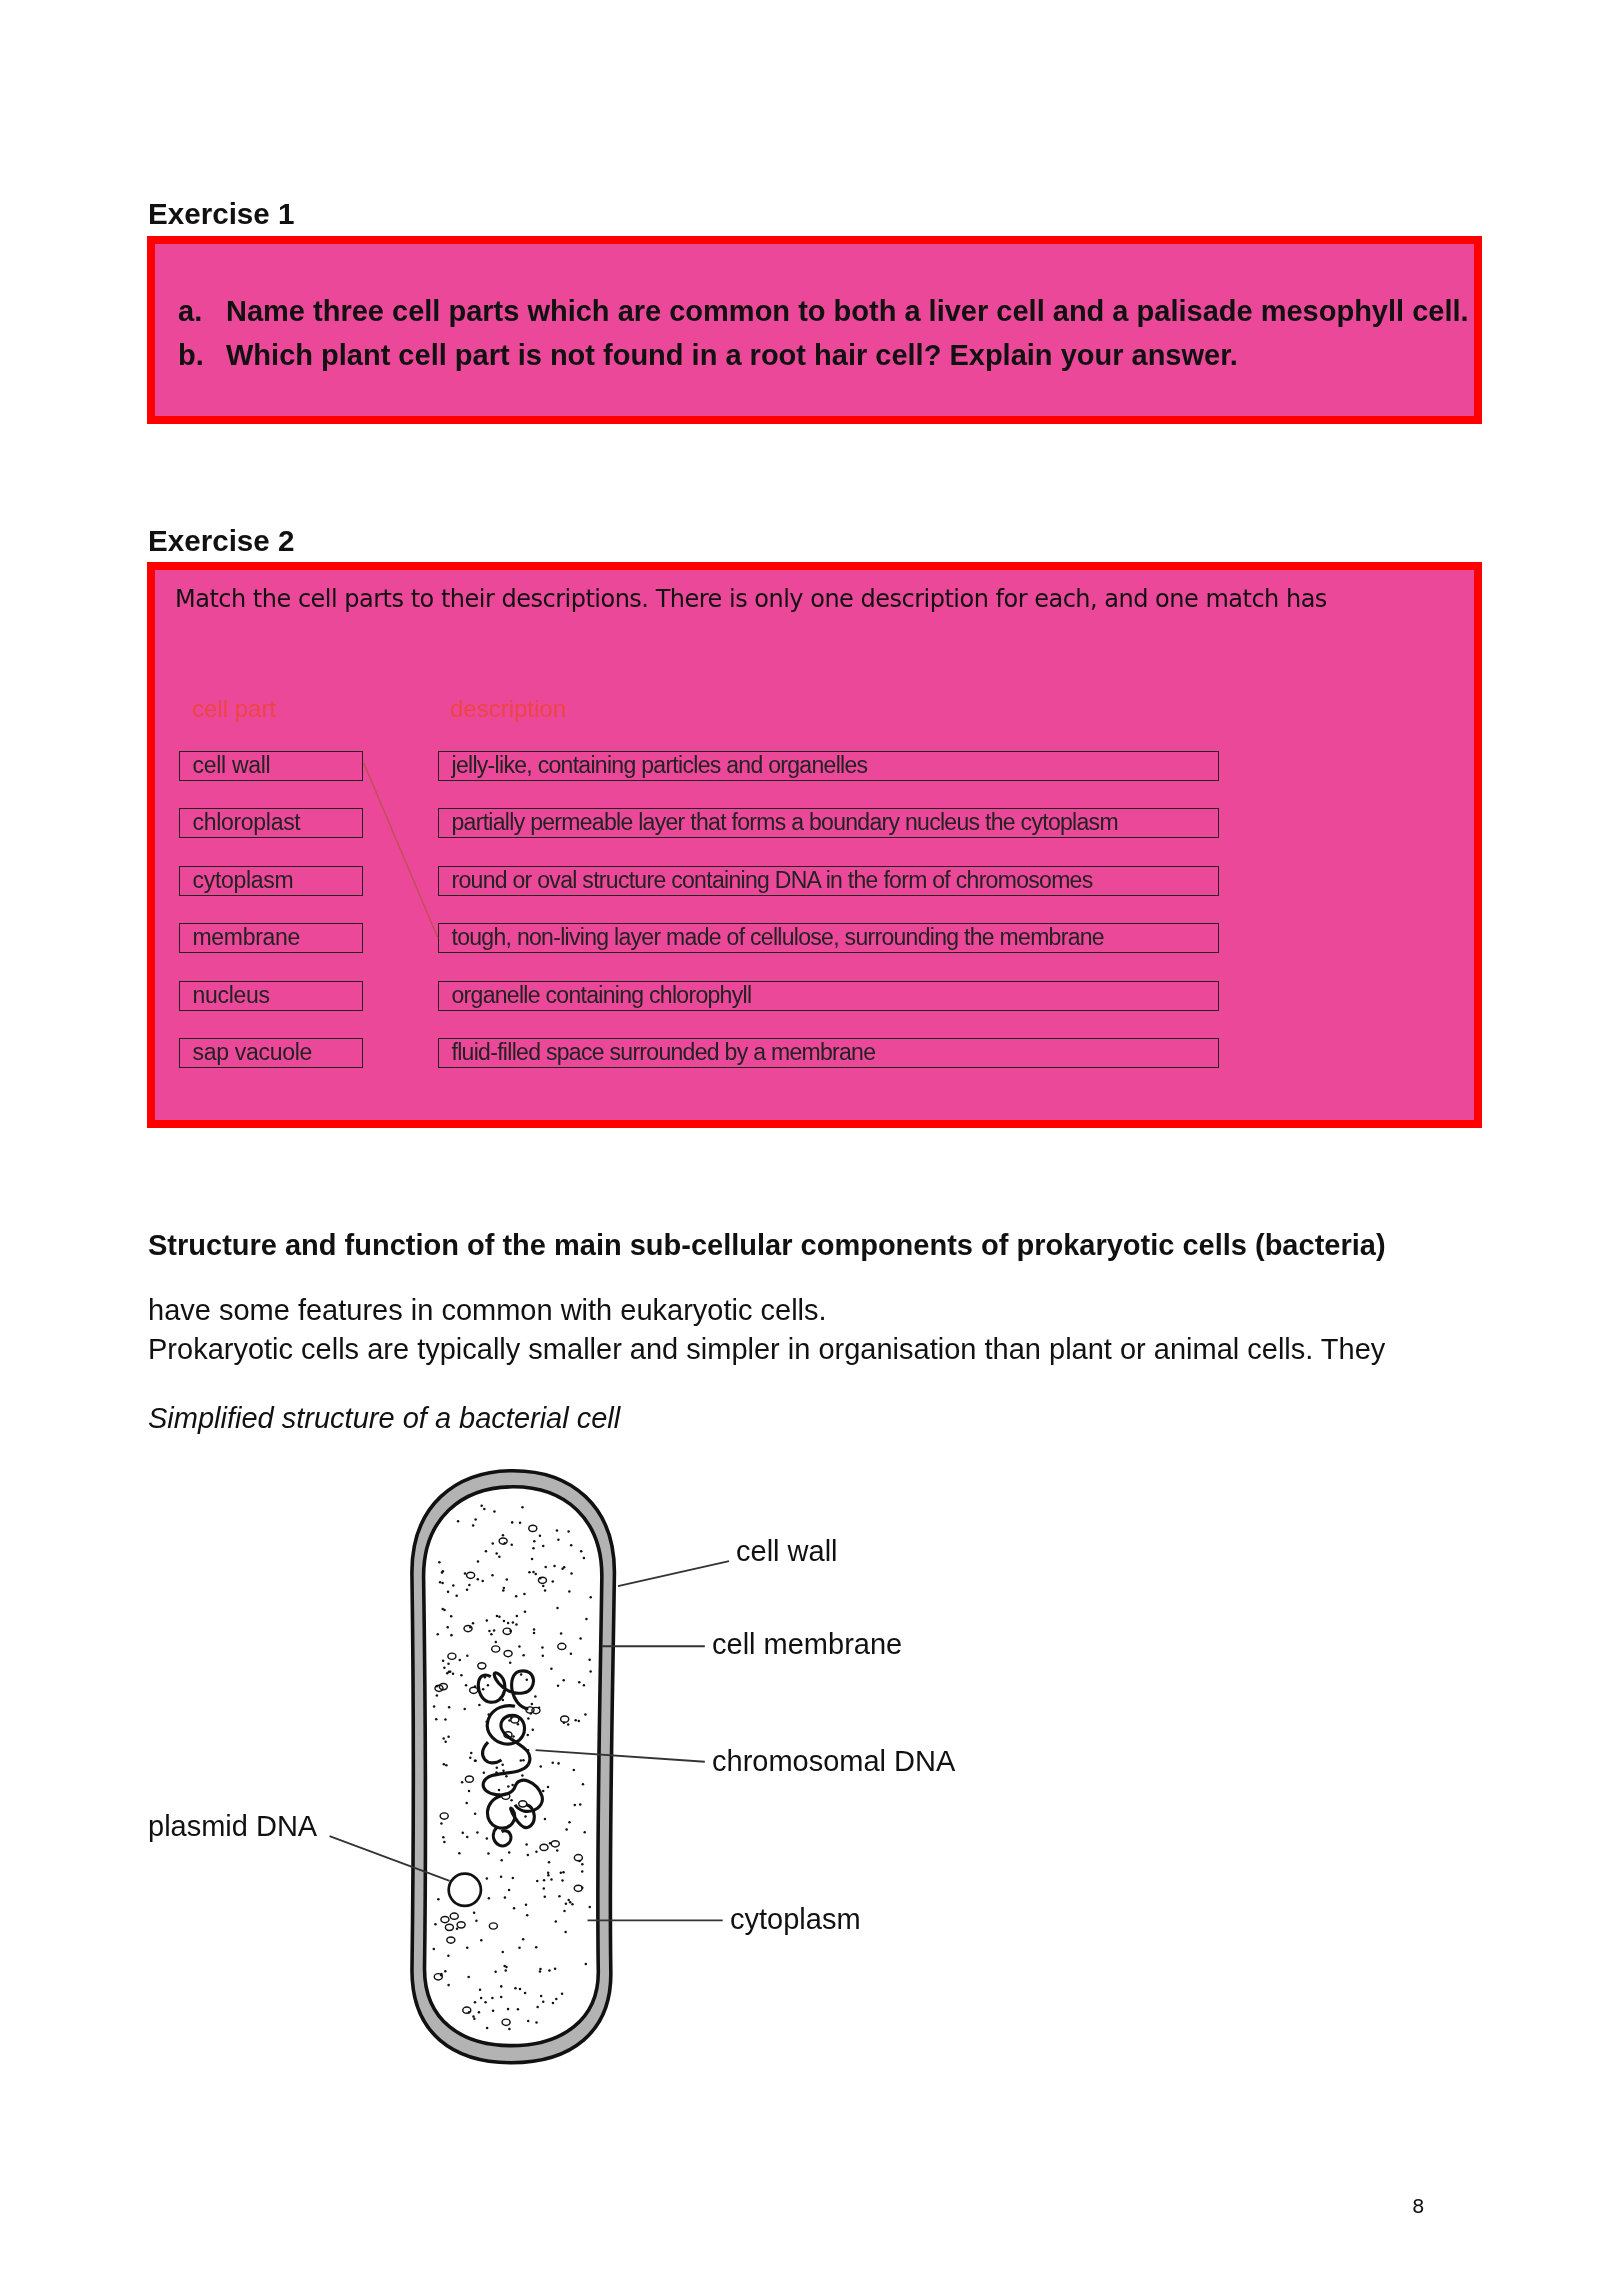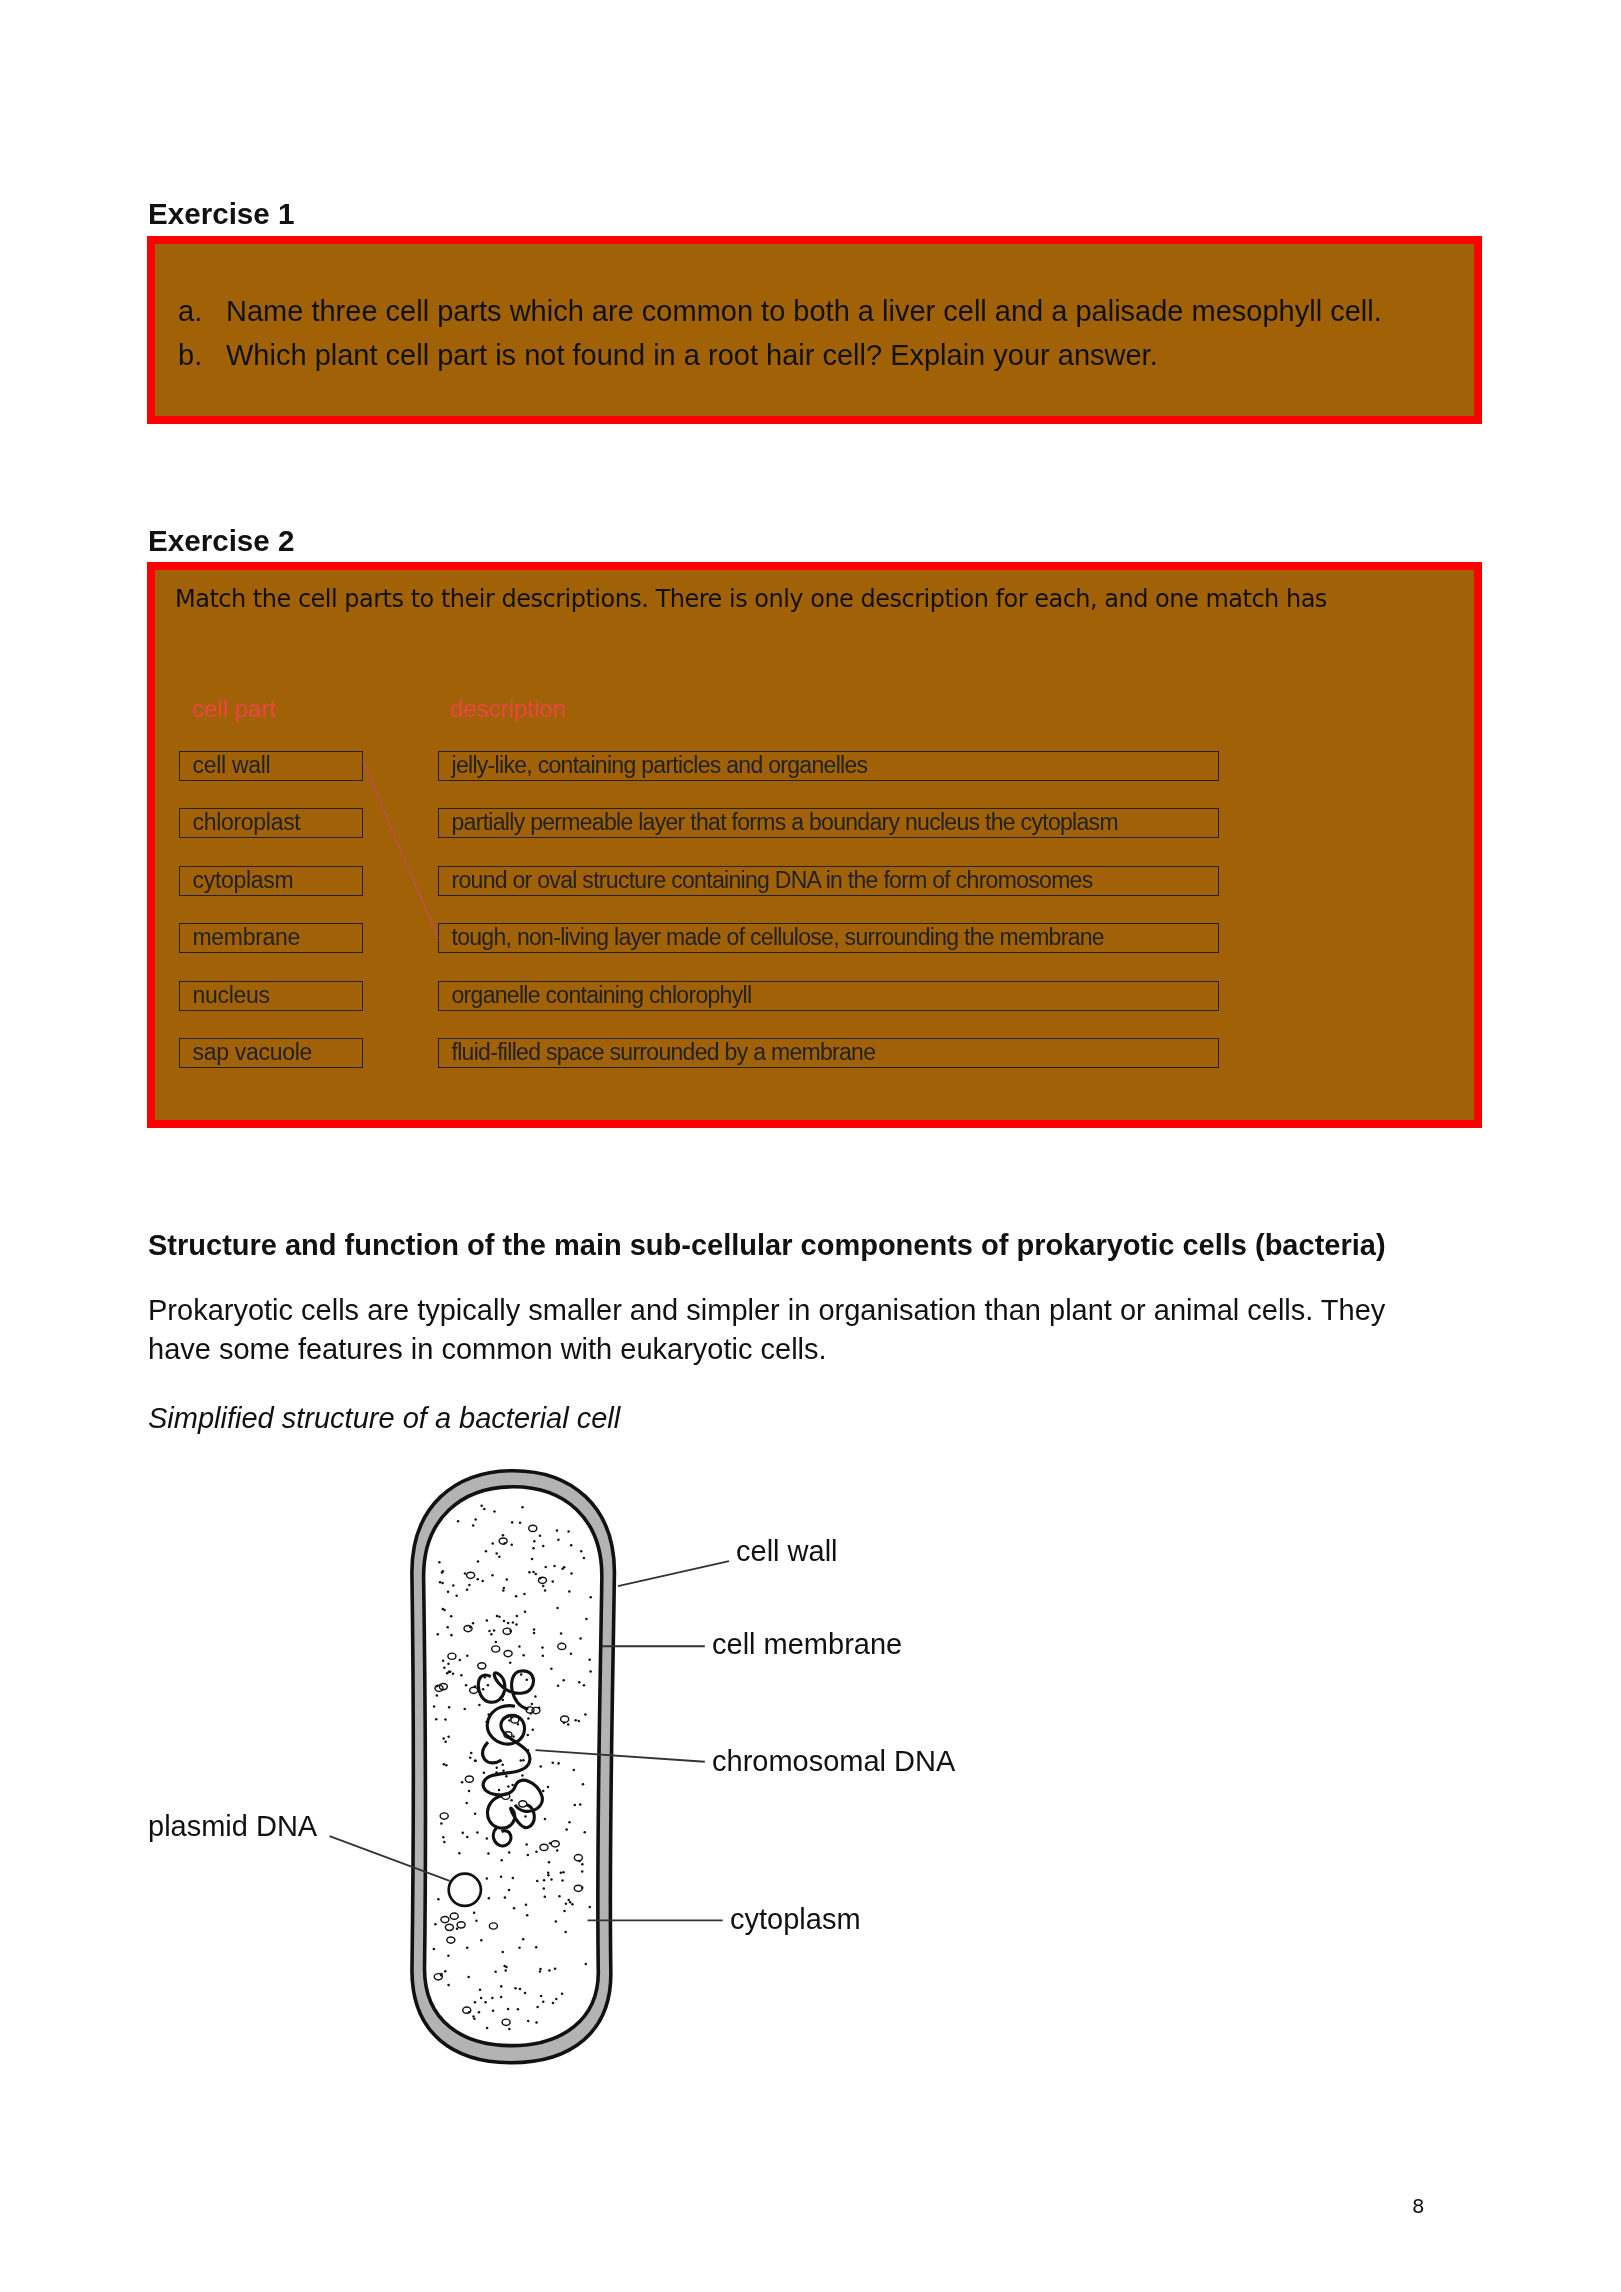--- a/index.html
+++ b/index.html
@@ -1,20 +1,20 @@
 <!DOCTYPE html>
 <html style="font-size:14.3px"><head>
 <meta charset="utf-8">
 <style>
   html, body { margin: 0; padding: 0; background: #ffffff; }
   body { width: 1621px; height: 2293px; position: relative; overflow: hidden;
          font-family: "Liberation Sans", sans-serif; color: #111; }
   .abs { position: absolute; }
   .h-ex { font-weight: bold; font-size: 29.6px; line-height: 36px; white-space: nowrap; }
-  .redbox { position: absolute; border: 8px solid #ff0000; box-sizing: border-box; background: #a16207; }
+  .redbox { position: absolute; border: 8px solid #ff0000; box-sizing: border-box; background: #ec4899; font-weight: bold; }
   .q { font-size: 29px; line-height: 45px; white-space: nowrap; }
   .q .lbl { display: inline-block; width: 48px; }
   .instr { font-family: "DejaVu Sans", sans-serif; font-size: 24px; line-height: 42px; letter-spacing: -0.5px; }
   .colhead { font-size: 24px; color: #ef4444; white-space: nowrap; }
   .cell { position: absolute; border: 1.8px solid #222; box-sizing: border-box; height: 30px;
           font-size: 23px; line-height: 27px; padding-left: 12.5px; white-space: nowrap; color: #222;
           letter-spacing: -0.3px; }
   .desc { letter-spacing: -0.7px; }
   .section-h { font-weight: bold; font-size: 29px; white-space: nowrap; }
   .para { font-size: 29px; line-height: 39px; }
@@ -59,22 +59,22 @@
 <div class="cell desc" style="left:438px; top:923px; width:781px;">tough, non-living layer made of cellulose, surrounding the membrane</div>
 <div class="cell desc" style="left:438px; top:981px; width:781px;">organelle containing chlorophyll</div>
 <div class="cell desc" style="left:438px; top:1038px; width:781px;">fluid-filled space surrounded by a membrane</div>
 
 <svg class="overlay" width="1621" height="1164" viewBox="0 0 1810 1300">
   <line id="matchLine" x1="406" y1="852" x2="489" y2="1048" stroke="#c0504d" stroke-width="1.5"></line>
 </svg>
 
 <div class="abs section-h" style="left:148px; top:1229px;">Structure and function of the main sub-cellular components of prokaryotic cells (bacteria)</div>
 <div class="abs para" style="left:148px; top:1291px;">
+  <div style="white-space:nowrap;">have some features in common with eukaryotic cells.</div>
   <div style="white-space:nowrap;">Prokaryotic cells are typically smaller and simpler in organisation than plant or animal cells. They</div>
-  <div style="white-space:nowrap;">have some features in common with eukaryotic cells.</div>
 </div>
 <div class="abs caption" style="left:148px; top:1402px;">Simplified structure of a bacterial cell</div>
 
 <svg class="overlay" width="1621" height="2293" viewBox="0 0 1810 2560">
 
   <path d="M 460 1760 C 458 1680, 510 1642, 573 1642 C 636 1642, 688 1680, 686 1760
            C 684 1900, 680 2050, 682 2200 C 684 2270, 636 2303, 571 2303 C 506 2303, 460 2270, 460 2200
            C 462 2050, 462 1900, 460 1760 Z" fill="#b3b3b3" stroke="#111" stroke-width="4"></path>
 
   <path d="M 473 1762 C 472 1695, 516 1660, 573 1660 C 630 1660, 673 1695, 672 1762

